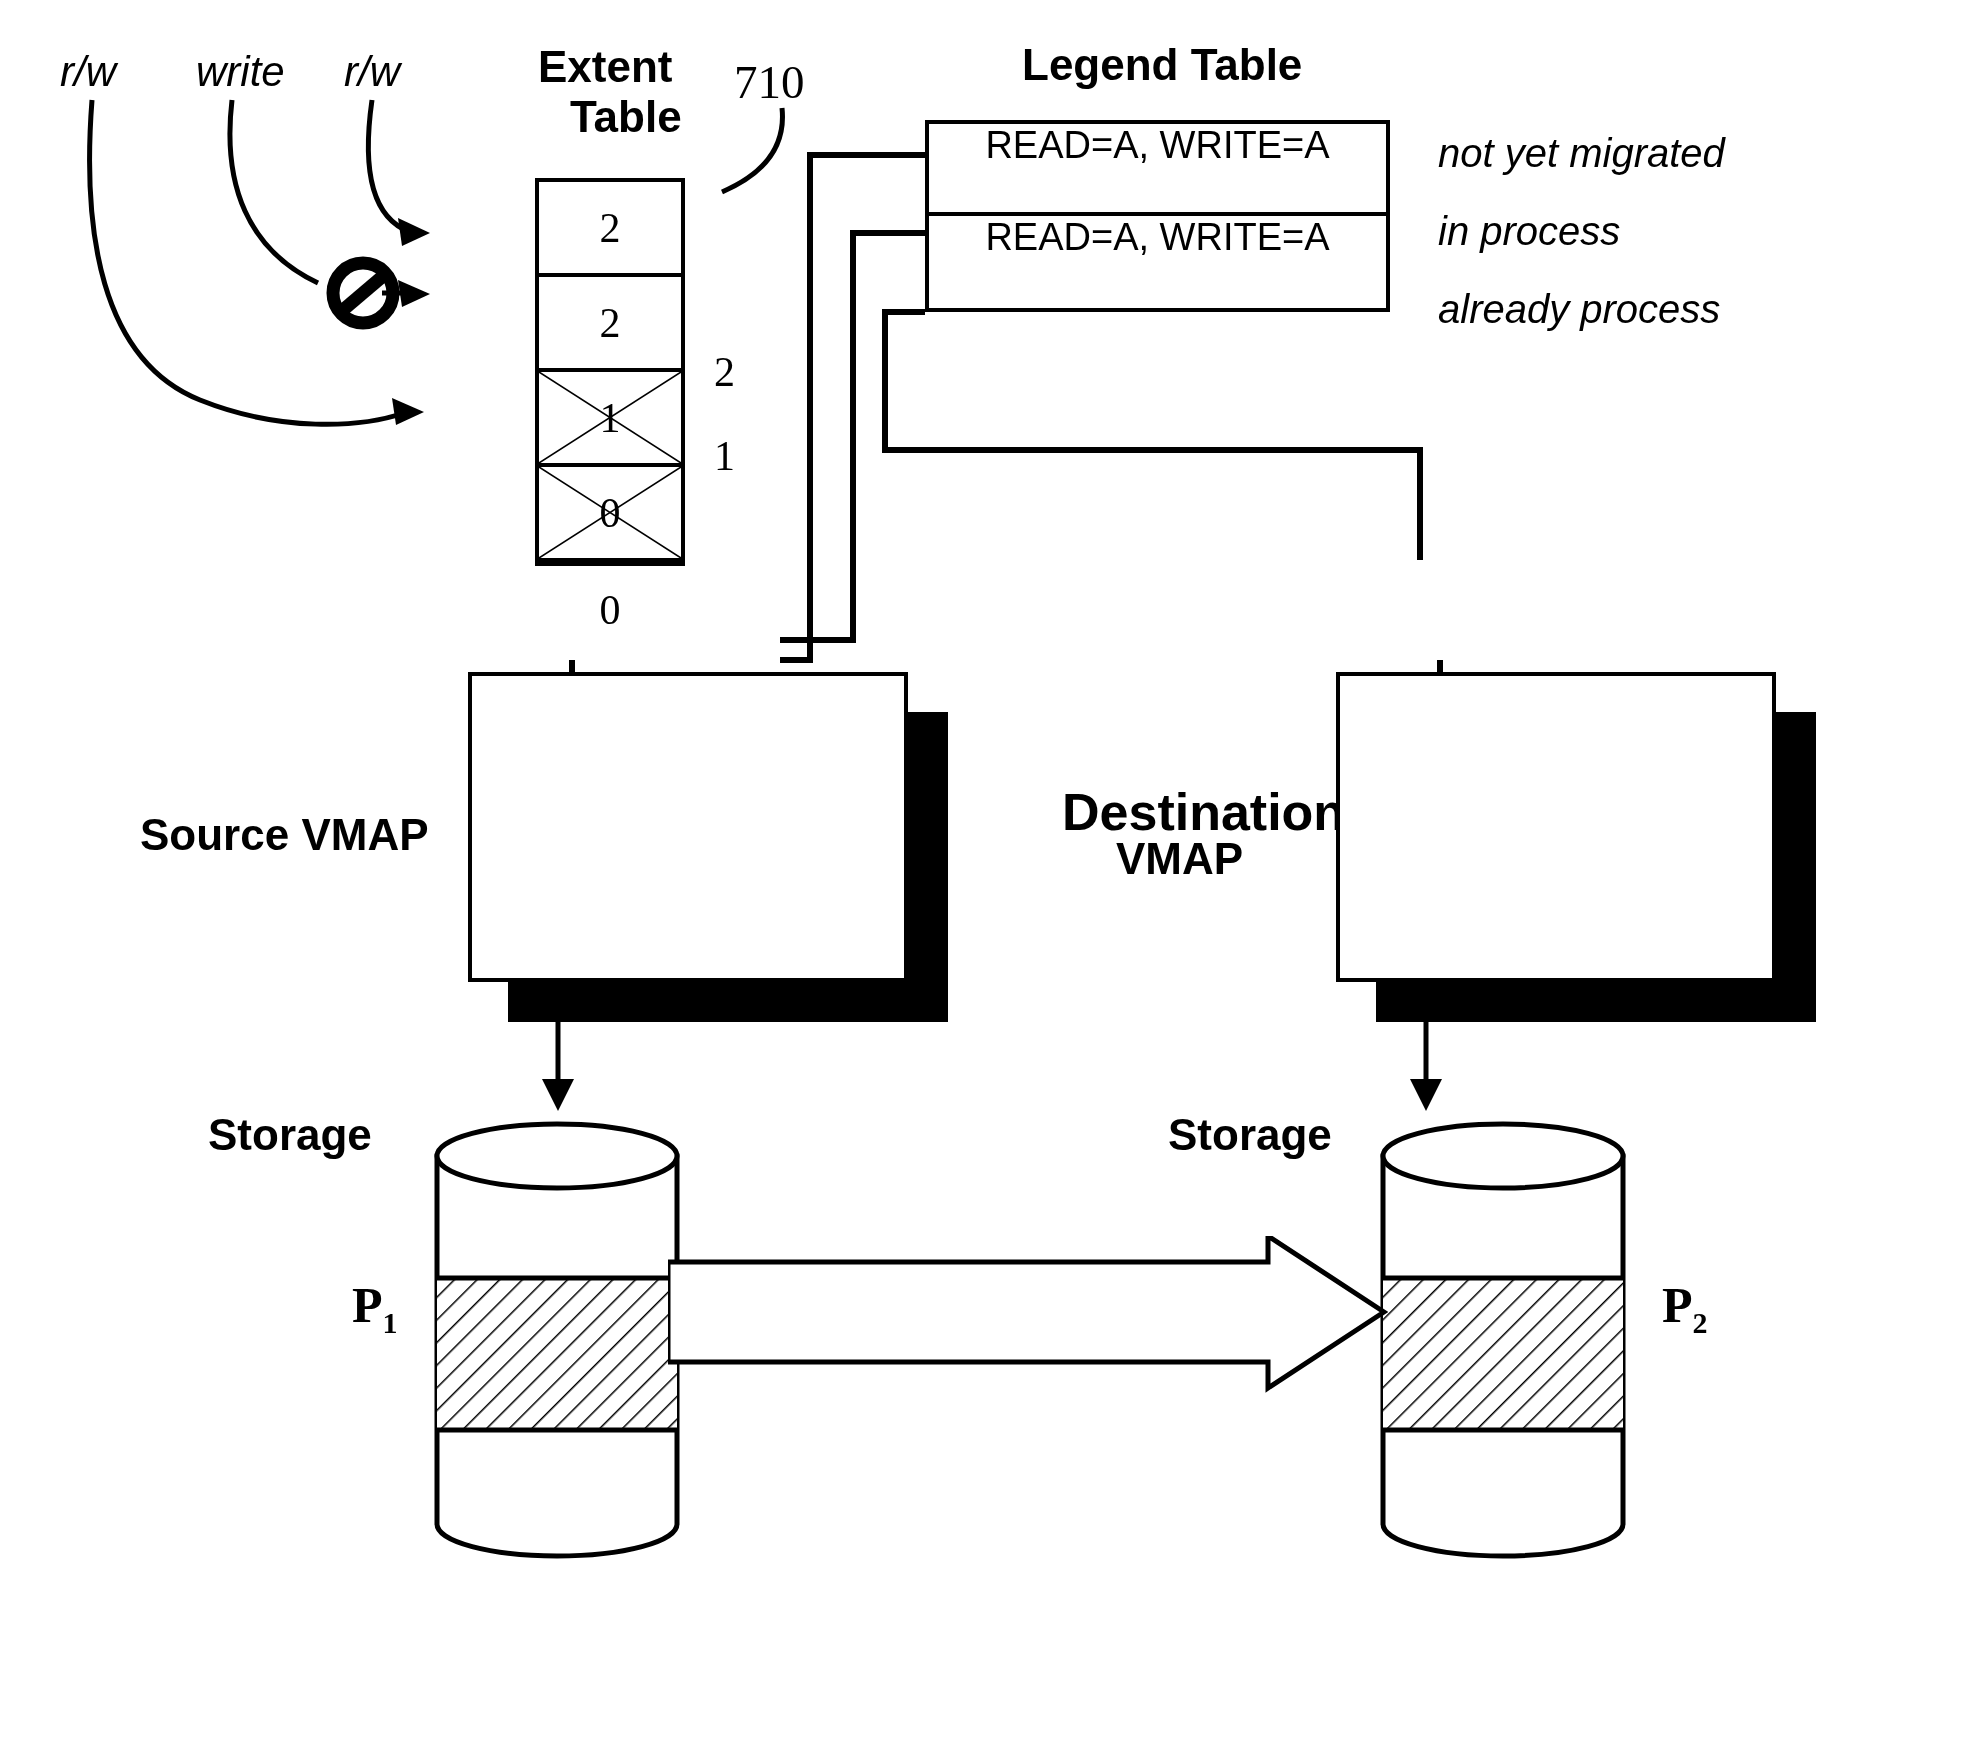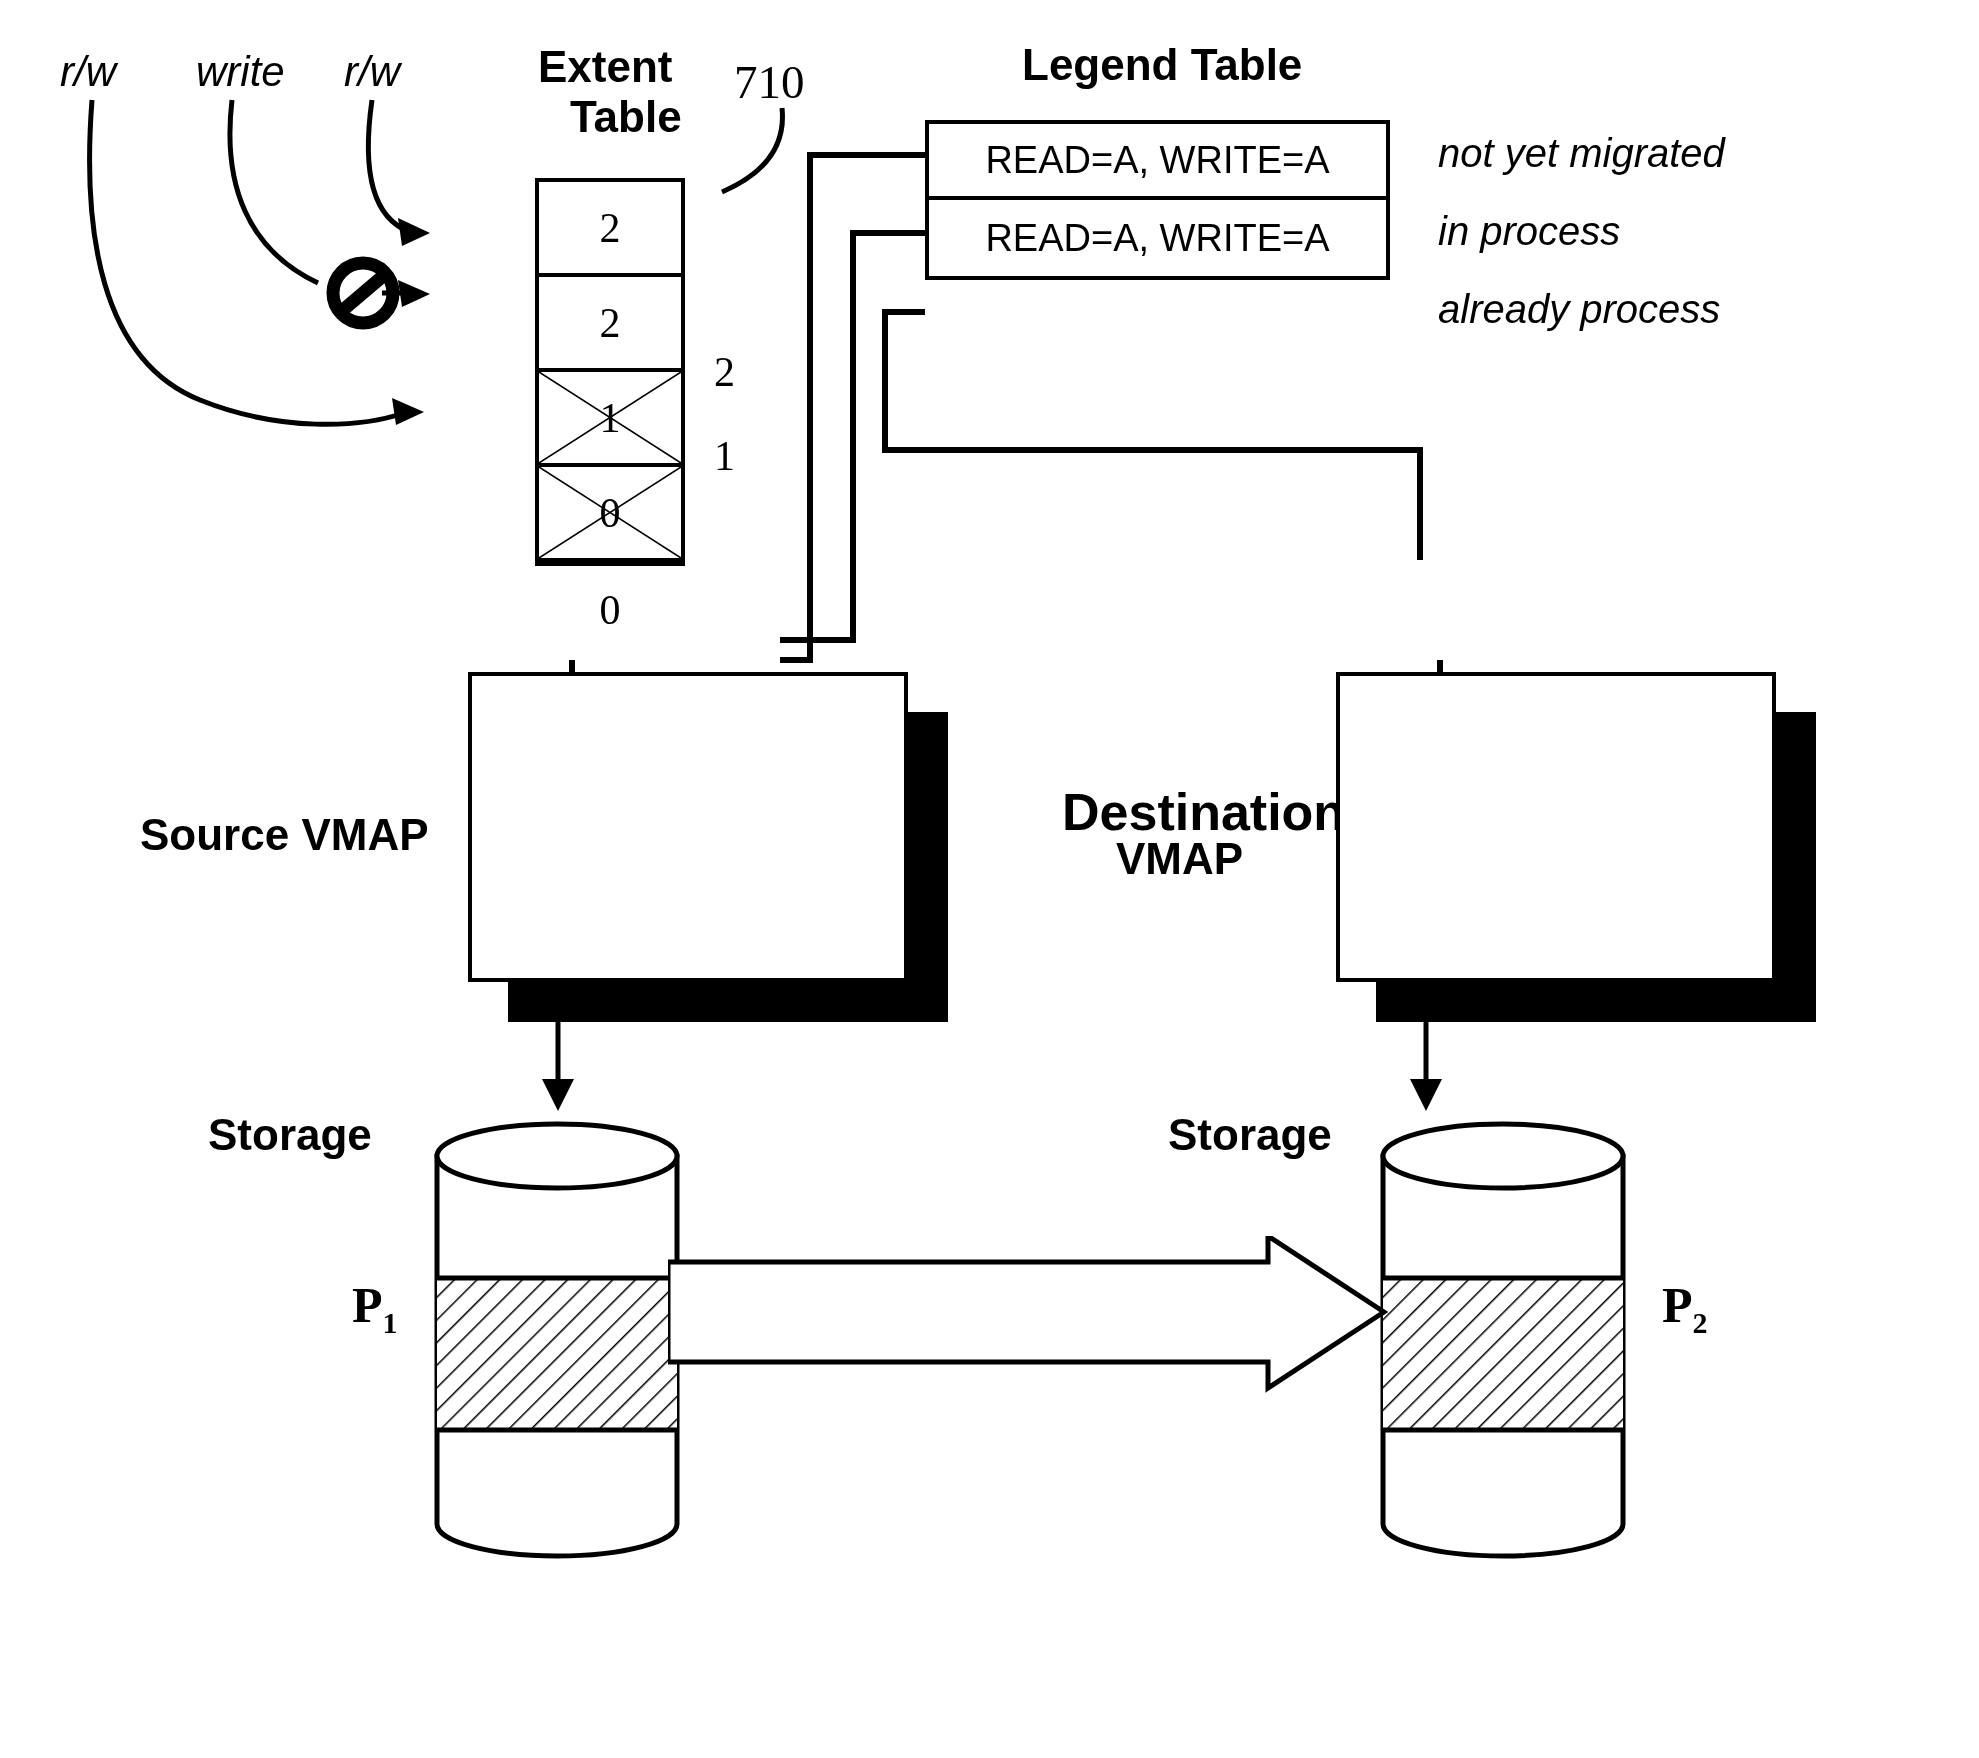--- a/index.html
+++ b/index.html
@@ -15,22 +15,22 @@
                border:4px solid #000;box-sizing:border-box;}
   .extent-cell{height:25%;box-sizing:border-box;border-bottom:4px solid #000;
                position:relative;display:flex;align-items:center;justify-content:center;}
   .extent-cell:last-child{border-bottom:none;}
   .extent-cell .val{font-size:42px;font-family:"Liberation Serif",serif;position:relative;z-index:3;}
   .xmark{position:absolute;inset:0;z-index:2;}
   .xmark svg{width:100%;height:100%;display:block;}
 
   
   #legend-table{left:925px;top:120px;width:465px;border:4px solid #000;box-sizing:border-box;}
-  .legend-row{height:76px;border-bottom:4px solid #000;box-sizing:border-box;
-              display:flex;align-items:center;justify-content:center;}
+  .legend-row{height:92px;border-bottom:4px solid #000;box-sizing:border-box;
+              display:flex;align-items:flex-start;justify-content:center;}
   .legend-row:last-child{border-bottom:none;}
   .legend-row span{font-size:38px;white-space:nowrap;}
 
   
   .vmap{position:absolute;}
   .vmap .shadow{position:absolute;left:40px;top:40px;width:100%;height:100%;background:#000;}
   .vmap .front{position:absolute;left:0;top:0;width:100%;height:100%;
                background:#fff;border:4px solid #000;box-sizing:border-box;}
 
   

